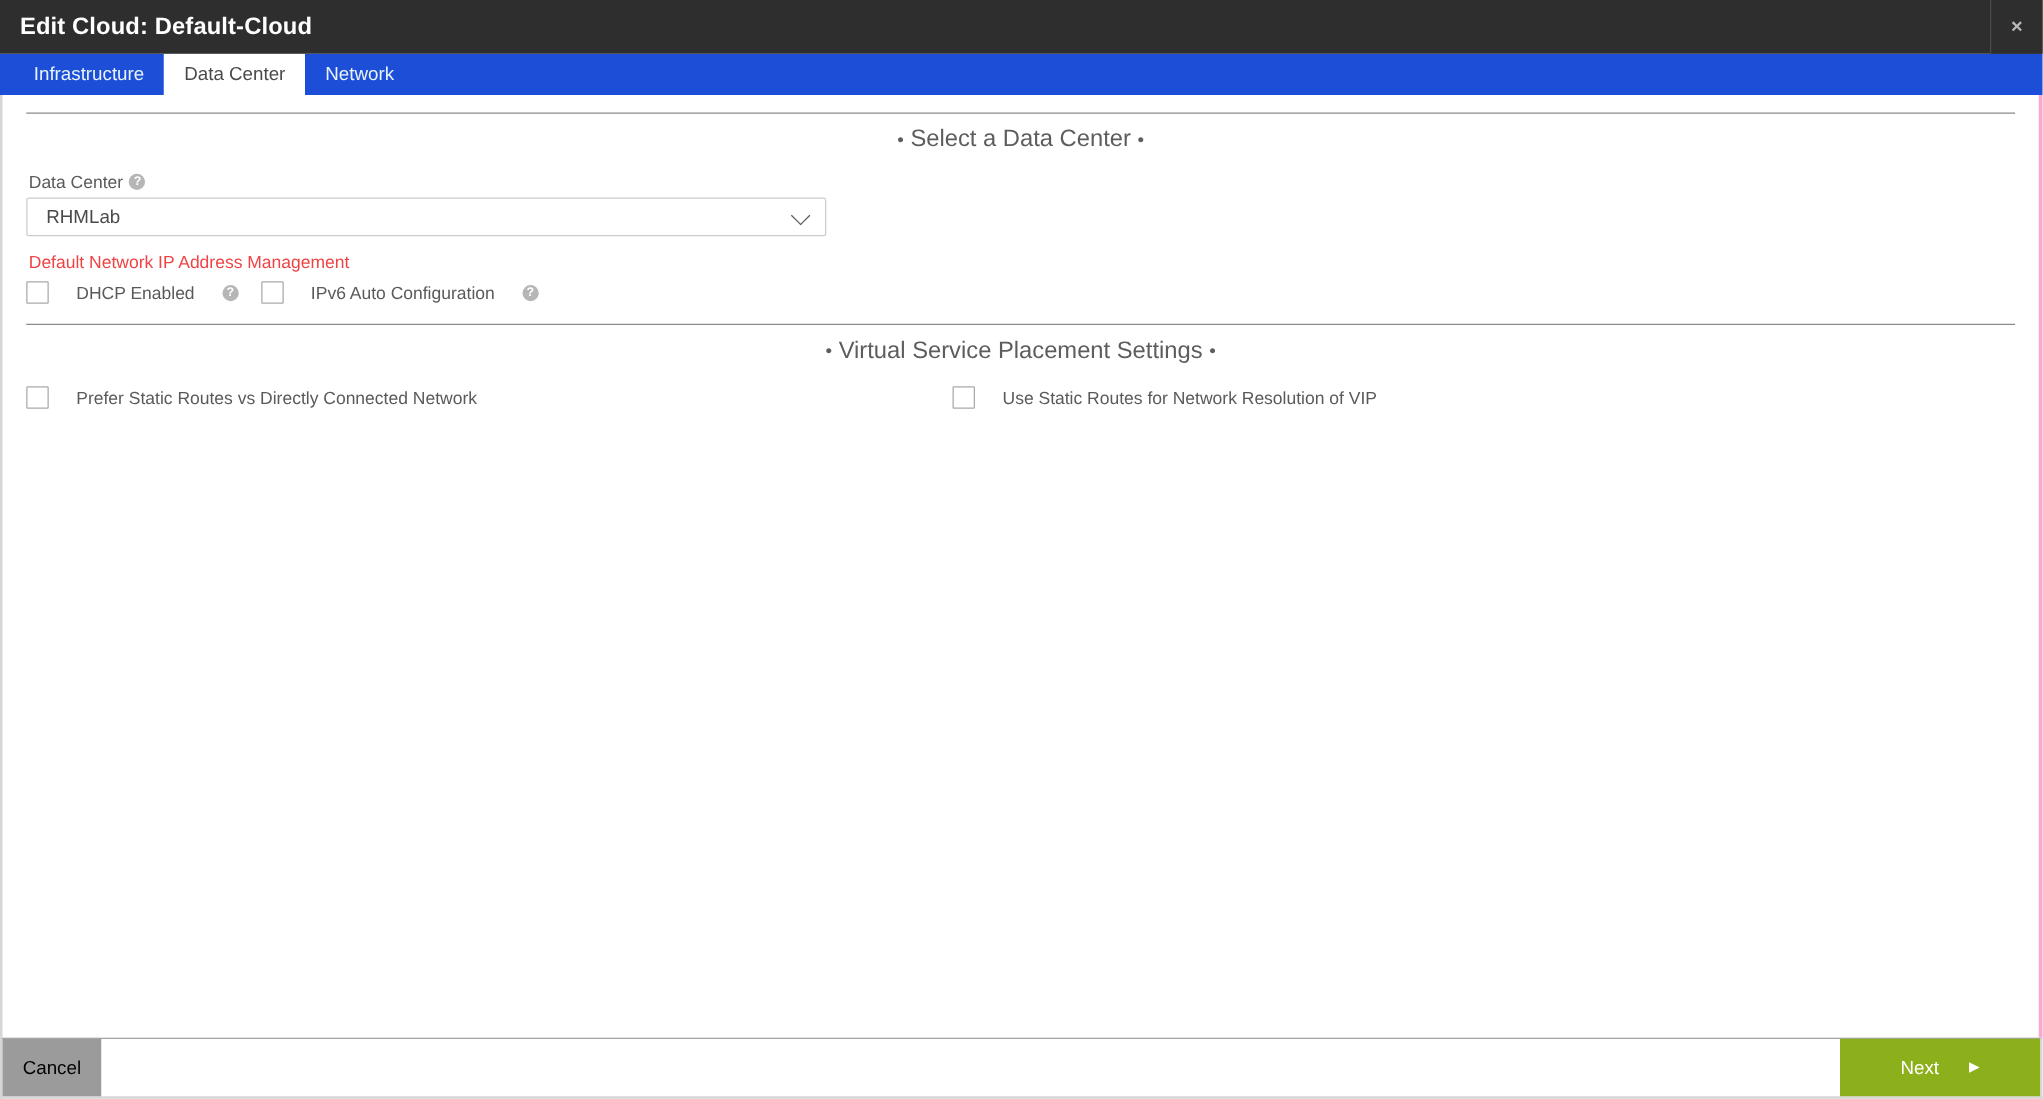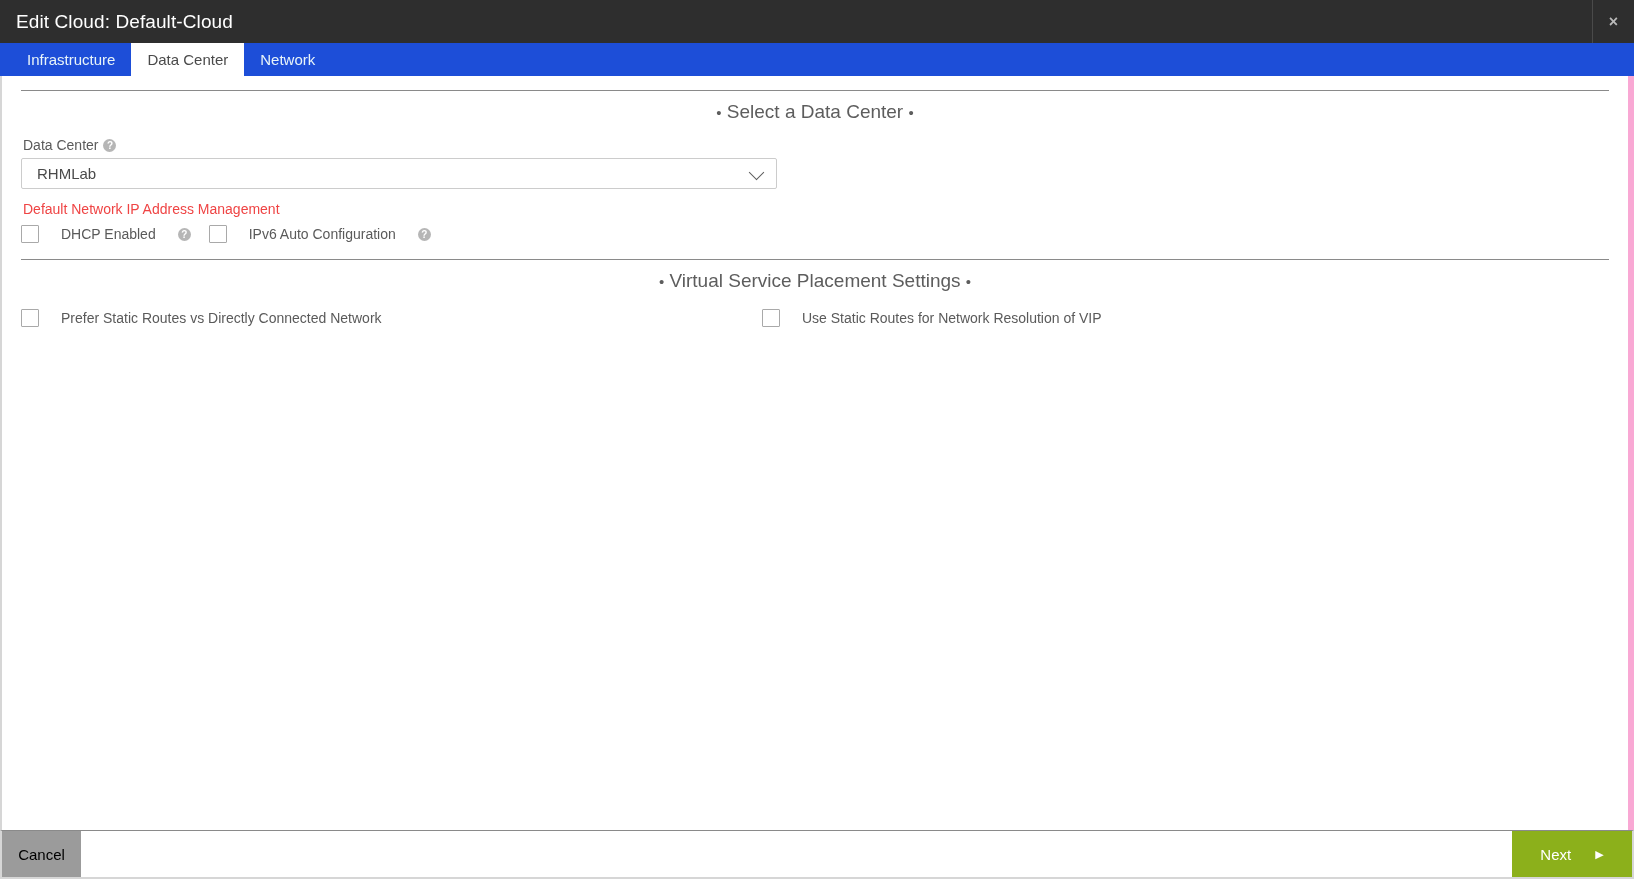--- a/index.html
+++ b/index.html
@@ -30,21 +30,21 @@
     position: relative;
     height: 43px;
     background: #2e2e2e;
     flex: 0 0 43px;
     display: flex;
     align-items: center;
   }
   .titlebar-title {
     color: #ffffff;
     font-size: 19px;
-    font-weight: 400;
+    font-weight: 700;
     padding-left: 16px;
     letter-spacing: 0.1px;
     white-space: nowrap;
   }
   .titlebar-close {
     position: absolute;
     right: 0;
     top: 0;
     width: 42px;
     height: 43px;
@@ -83,21 +83,21 @@
   .tab.active {
     background: #ffffff;
     color: #4a4a4a;
   }
 
   
   .content {
     flex: 1 1 auto;
     background: #ffffff;
     border-left: 2px solid #d6d6d6;
-    border-right: 6px solid #f9a8d4;
+    border-right: 3px solid #f9a8d4;
     box-sizing: border-box;
     position: relative;
     overflow: hidden;
     padding: 0 19px;
   }
 
   .section-head {
     position: relative;
     height: 46px;
     border-top: 1px solid #8a8a8a;
@@ -144,21 +144,21 @@
     color: #ffffff;
     font-size: 10px;
     line-height: 13px;
     font-weight: bold;
     cursor: pointer;
     flex: 0 0 auto;
   }
 
   .select-wrap {
     position: relative;
-    width: 756px;
+    width: 640px;
     height: 31px;
     border: 1px solid #cccccc;
     border-radius: 2px;
     background: #ffffff;
     display: flex;
     align-items: center;
     cursor: pointer;
     box-sizing: border-box;
   }
   .select-value {
@@ -238,21 +238,21 @@
     font-size: 15px;
     display: flex;
     align-items: center;
     justify-content: center;
     cursor: pointer;
     border: none;
     font-family: inherit;
   }
   .footer-spacer { flex: 1 1 auto; }
   .btn-next {
-    width: 120px;
+    width: 160px;
     background: #8cb01b;
     color: #ffffff;
     font-size: 15px;
     display: flex;
     align-items: center;
     justify-content: center;
     gap: 24px;
     cursor: pointer;
     border: none;
     font-family: inherit;

